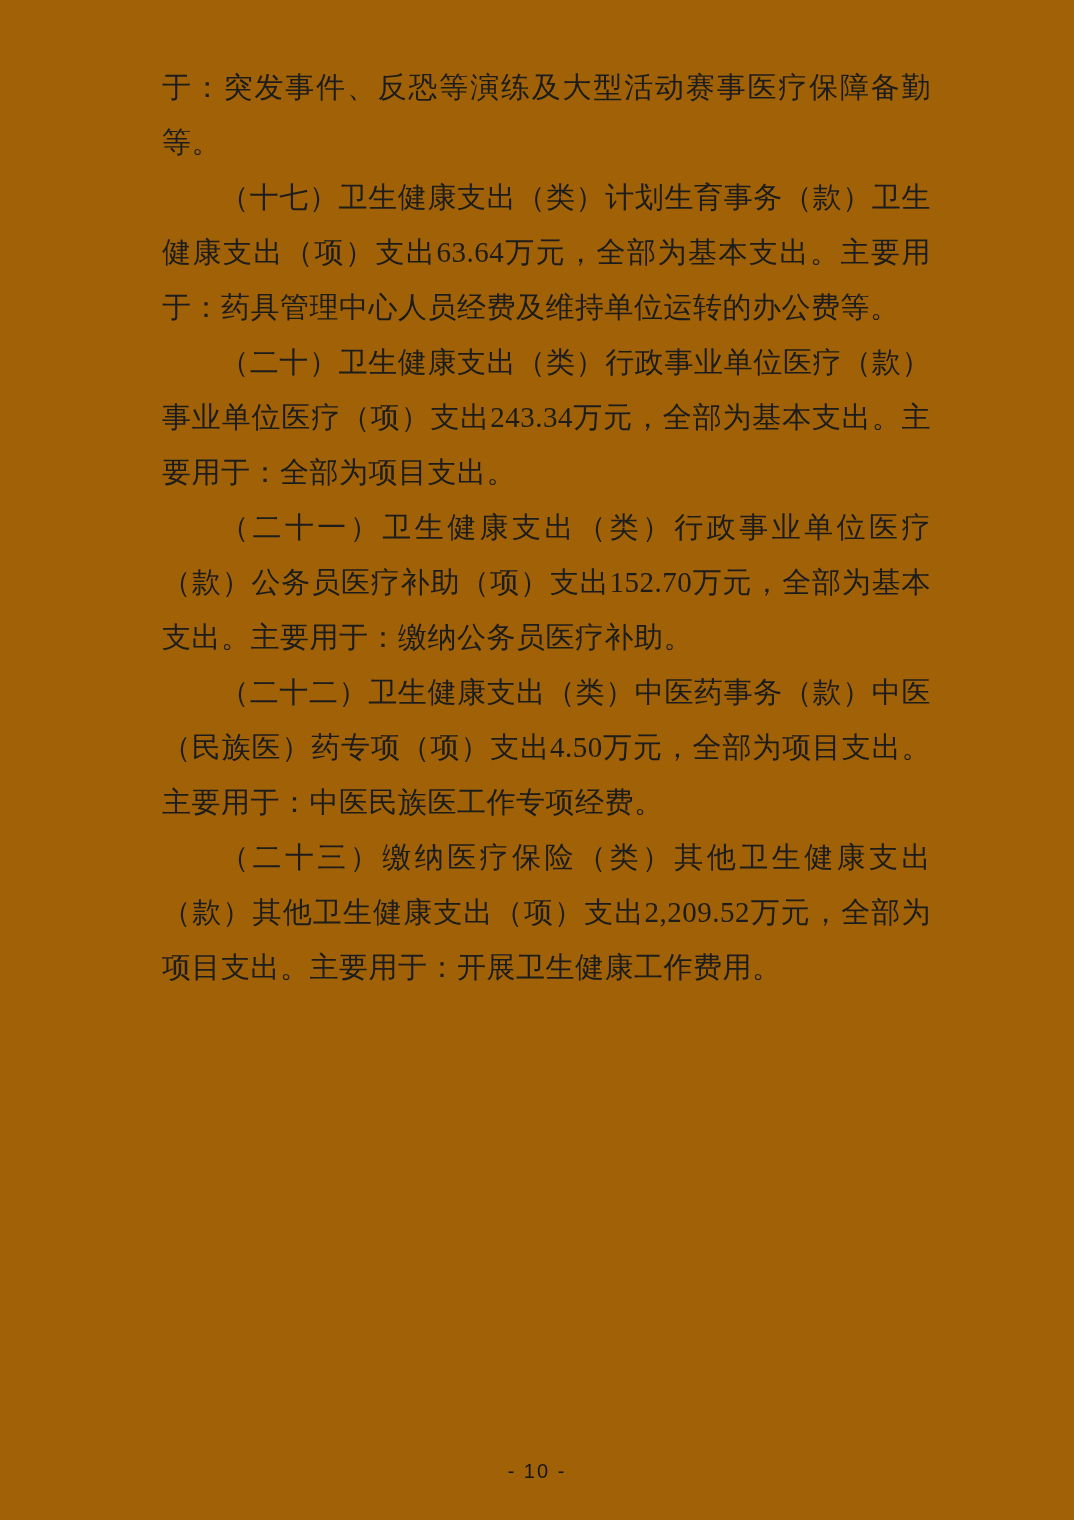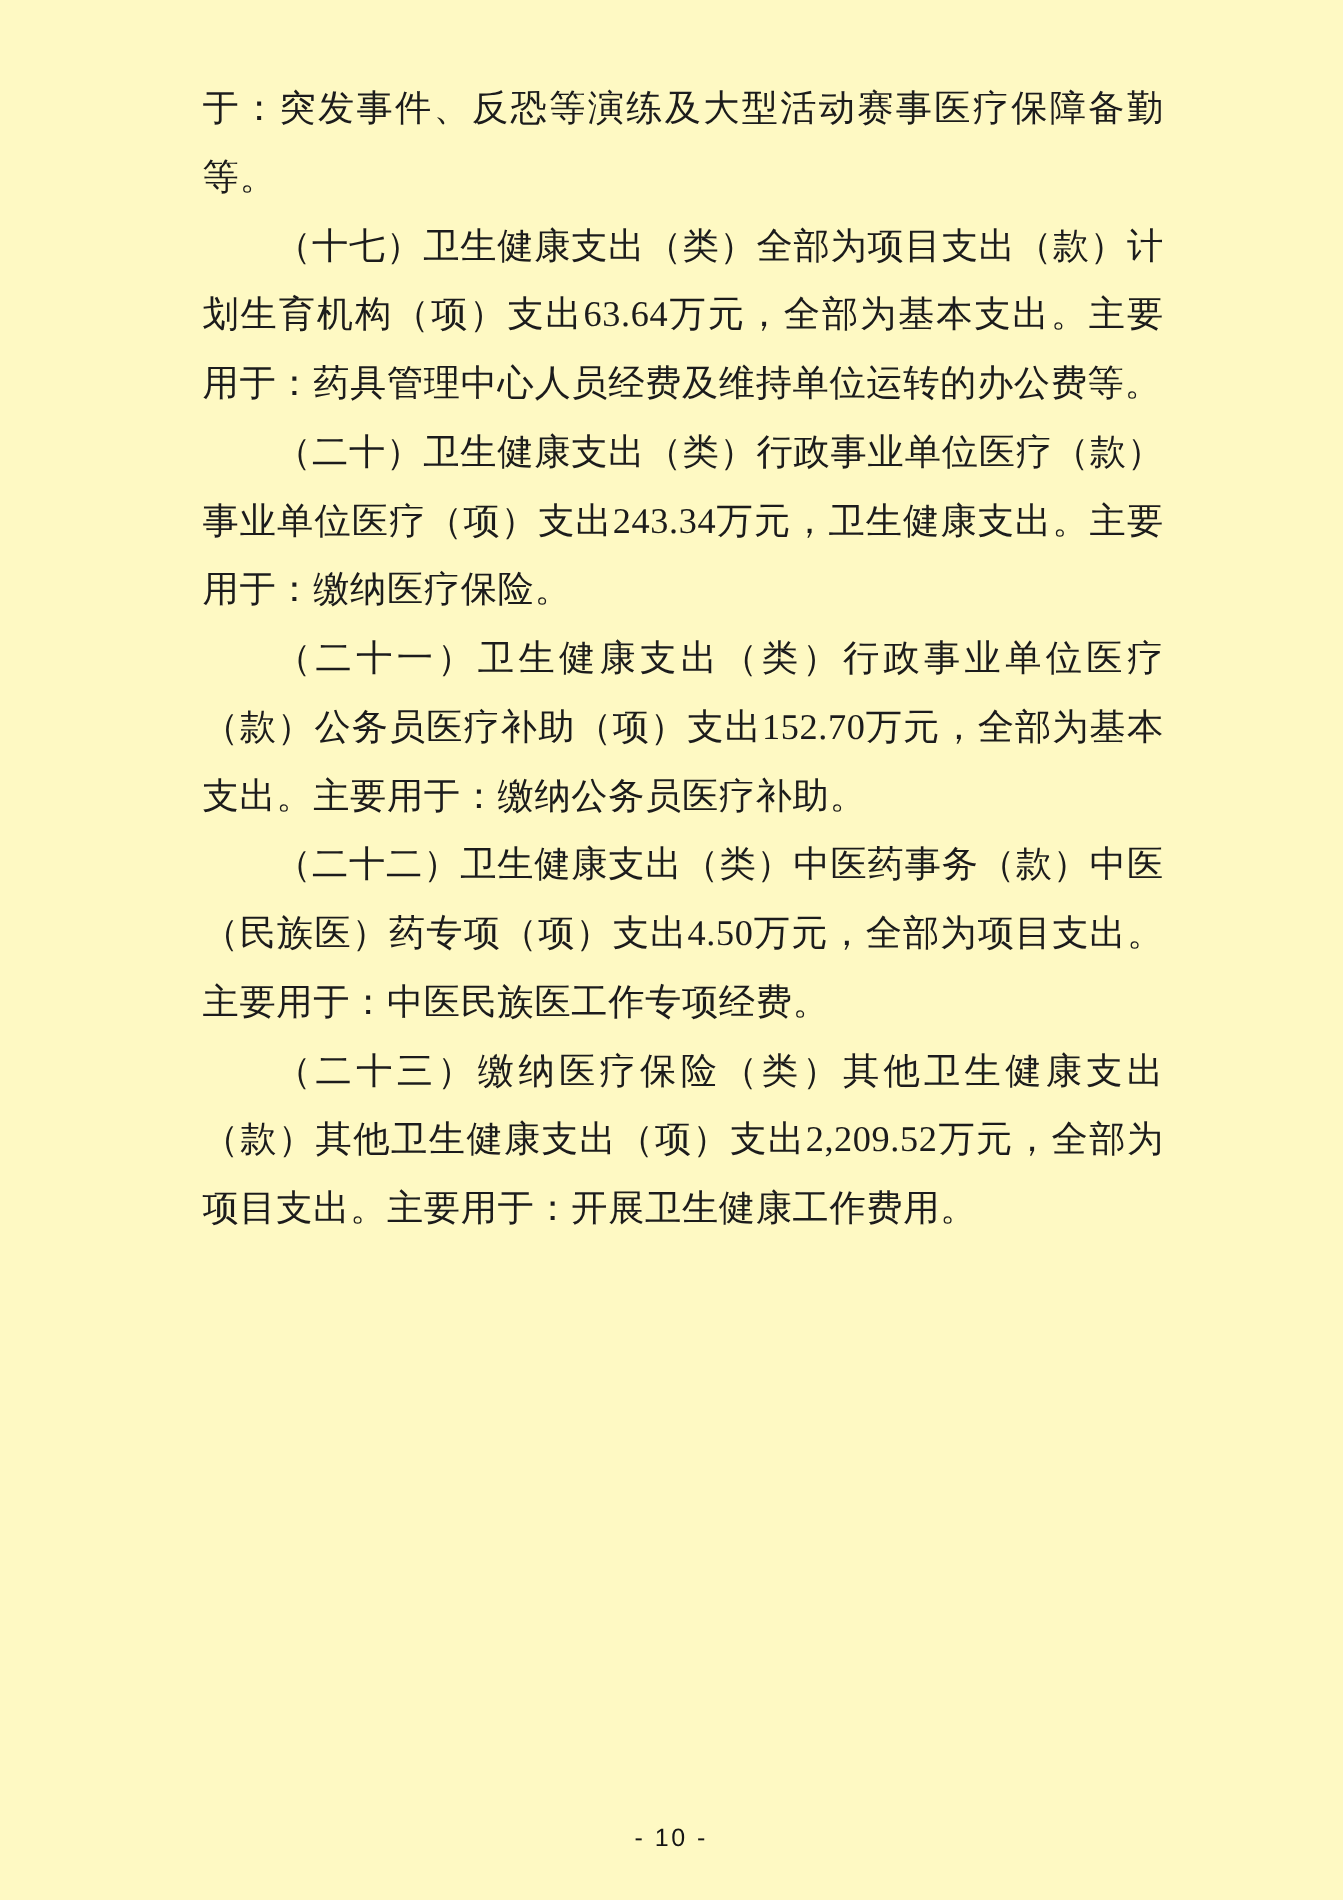--- a/index.html
+++ b/index.html
@@ -11,21 +11,21 @@
     height: 1520px;
     background: #ffffff;
     position: relative;
     overflow: hidden;
     font-family: "Liberation Serif", serif;
     color: #1c1c1c;
   }
   .page {
     position: absolute;
     inset: 0;
-    background: #fef9c3;
+    background: #a16207;
   }
   .content {
     position: absolute;
     left: 162px;
     top: 60px;
     width: 769px;
     font-size: 29px;
     line-height: 55px;
     text-align: justify;
     text-justify: inter-ideograph;
@@ -50,20 +50,20 @@
     letter-spacing: 2px;
     color: #151515;
   }
 </style>
 </head>
 <body>
 
 <div class="page">
   <main class="content">
       <p class="para no-indent">于：突发事件、反恐等演练及大型活动赛事医疗保障备勤等。</p>
-      <p class="para">（十七）卫生健康支出（类）全部为项目支出（款）计划生育机构（项）支出63.64万元，全部为基本支出。主要用于：药具管理中心人员经费及维持单位运转的办公费等。</p>
-      <p class="para">（二十）卫生健康支出（类）行政事业单位医疗（款）事业单位医疗（项）支出243.34万元，卫生健康支出。主要用于：缴纳医疗保险。</p>
+      <p class="para">（十七）卫生健康支出（类）计划生育事务（款）卫生健康支出（项）支出63.64万元，全部为基本支出。主要用于：药具管理中心人员经费及维持单位运转的办公费等。</p>
+      <p class="para">（二十）卫生健康支出（类）行政事业单位医疗（款）事业单位医疗（项）支出243.34万元，全部为基本支出。主要用于：全部为项目支出。</p>
       <p class="para">（二十一）卫生健康支出（类）行政事业单位医疗（款）公务员医疗补助（项）支出152.70万元，全部为基本支出。主要用于：缴纳公务员医疗补助。</p>
       <p class="para">（二十二）卫生健康支出（类）中医药事务（款）中医（民族医）药专项（项）支出4.50万元，全部为项目支出。主要用于：中医民族医工作专项经费。</p>
       <p class="para">（二十三）缴纳医疗保险（类）其他卫生健康支出（款）其他卫生健康支出（项）支出2,209.52万元，全部为项目支出。主要用于：开展卫生健康工作费用。</p>
     </main>
   <footer class="page-footer">- 10 -</footer>
 </div>
 
 </body></html>

